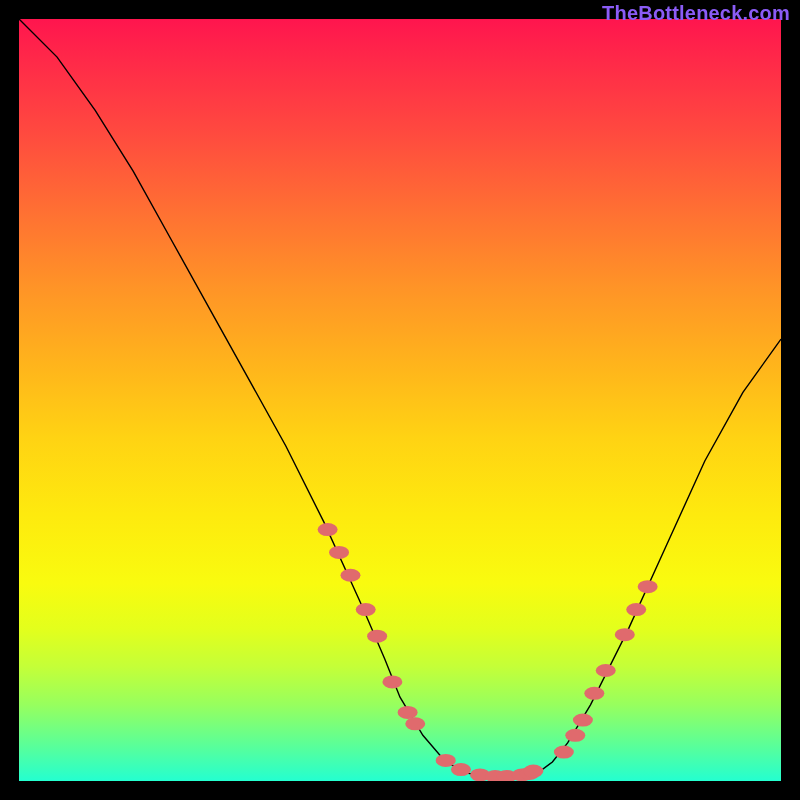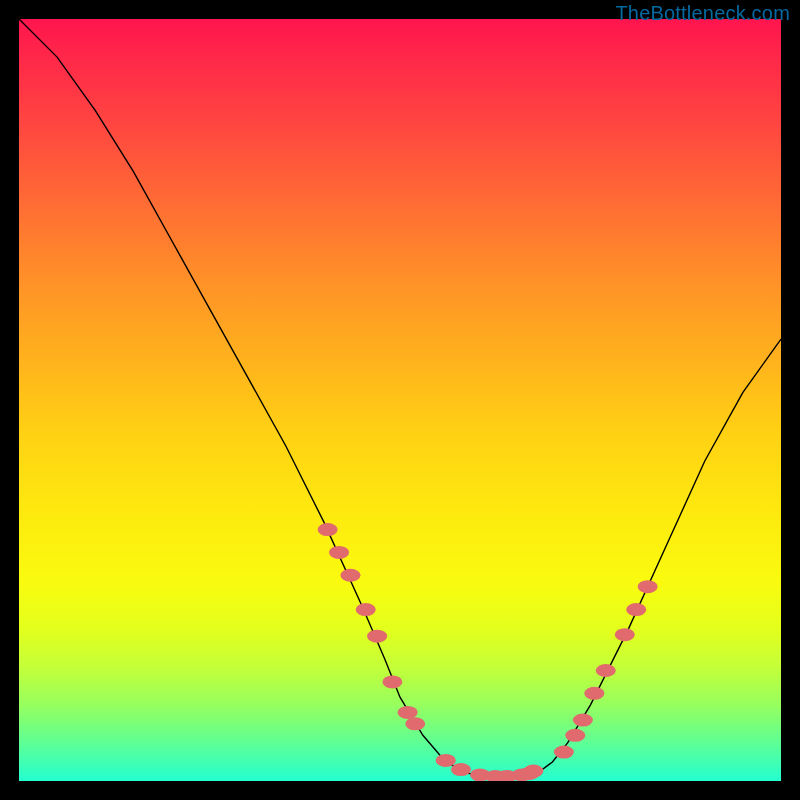--- a/index.html
+++ b/index.html
@@ -30,23 +30,23 @@
       #e3ff1c 80%,
       #c4ff38 85%,
       #97ff5e 90%,
       #5eff95 95%,
       #24ffd0 100%);
   }
   .watermark {
     position: absolute;
     top: 2px;
     right: 10px;
-    color: #0369a1;
+    color: #8b5cf6;
     font-size: 20px;
-    font-weight: 400;
+    font-weight: 700;
     letter-spacing: 0.2px;
   }
   svg.overlay {
     position: absolute;
     left: 0;
     top: 0;
   }
   .curve {
     fill: none;
     stroke: #000;

